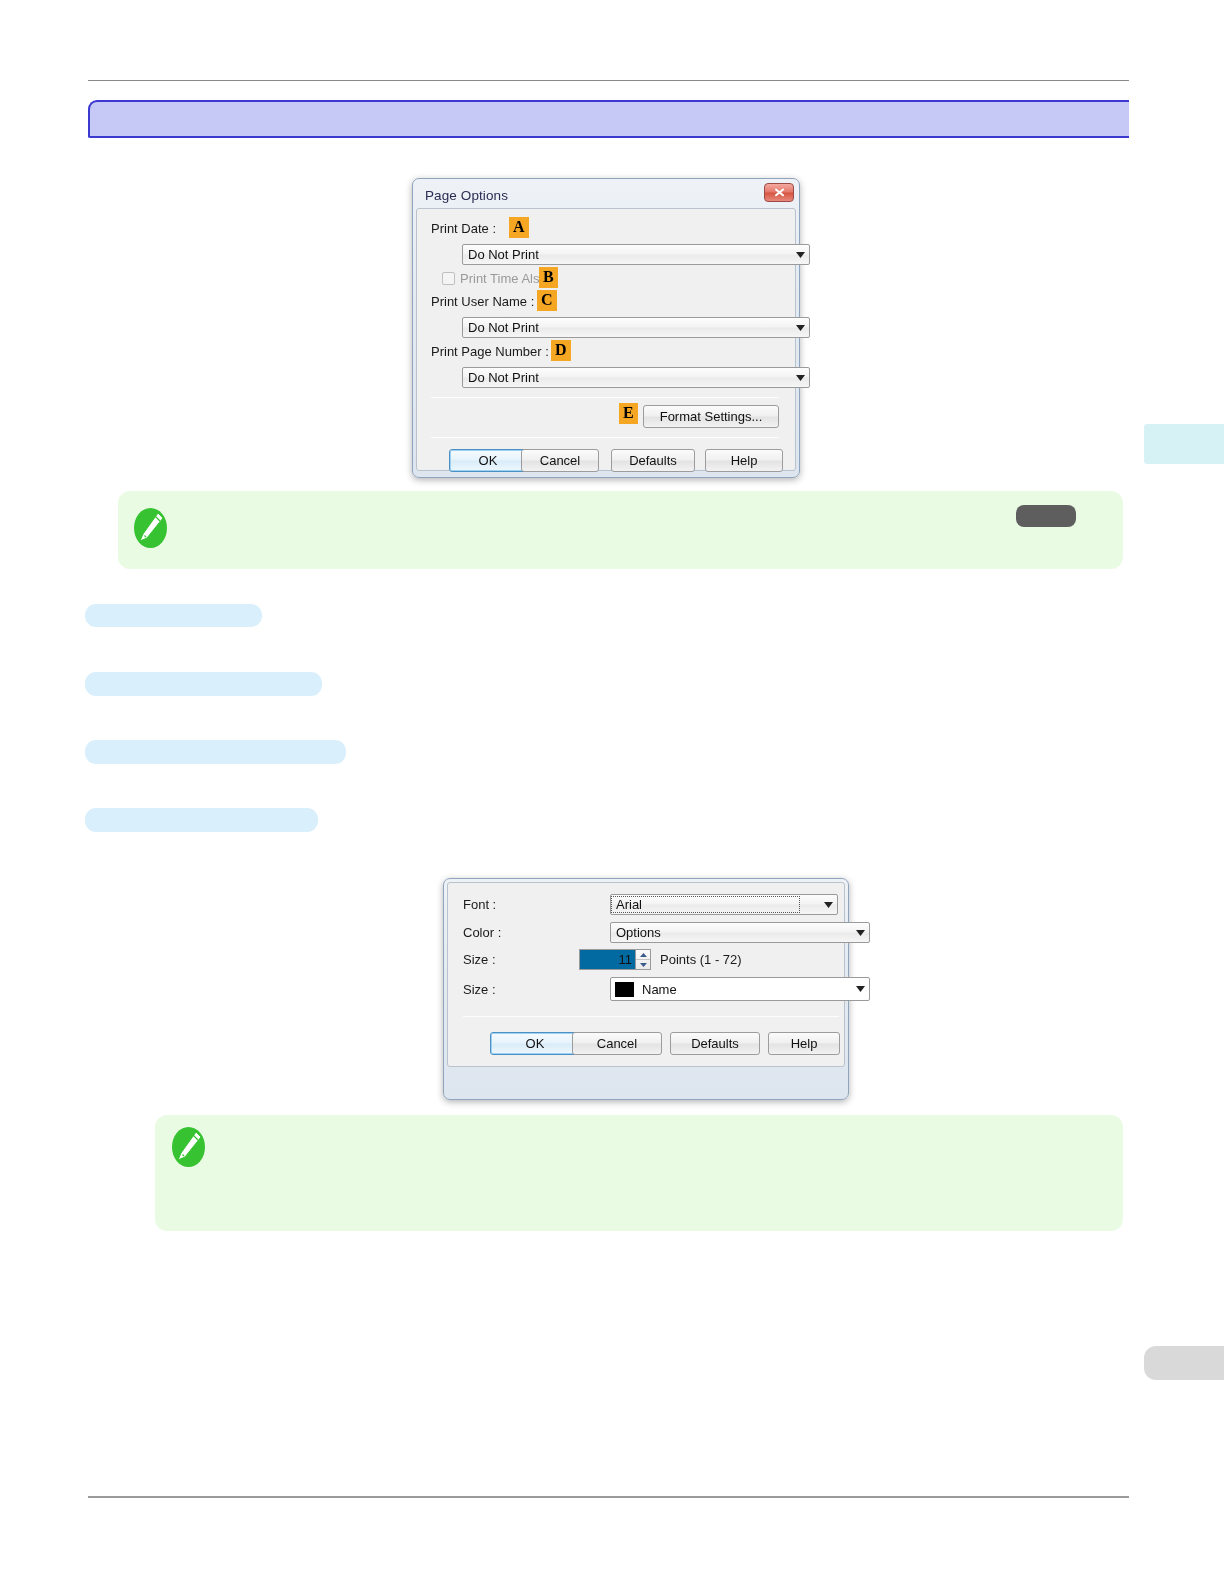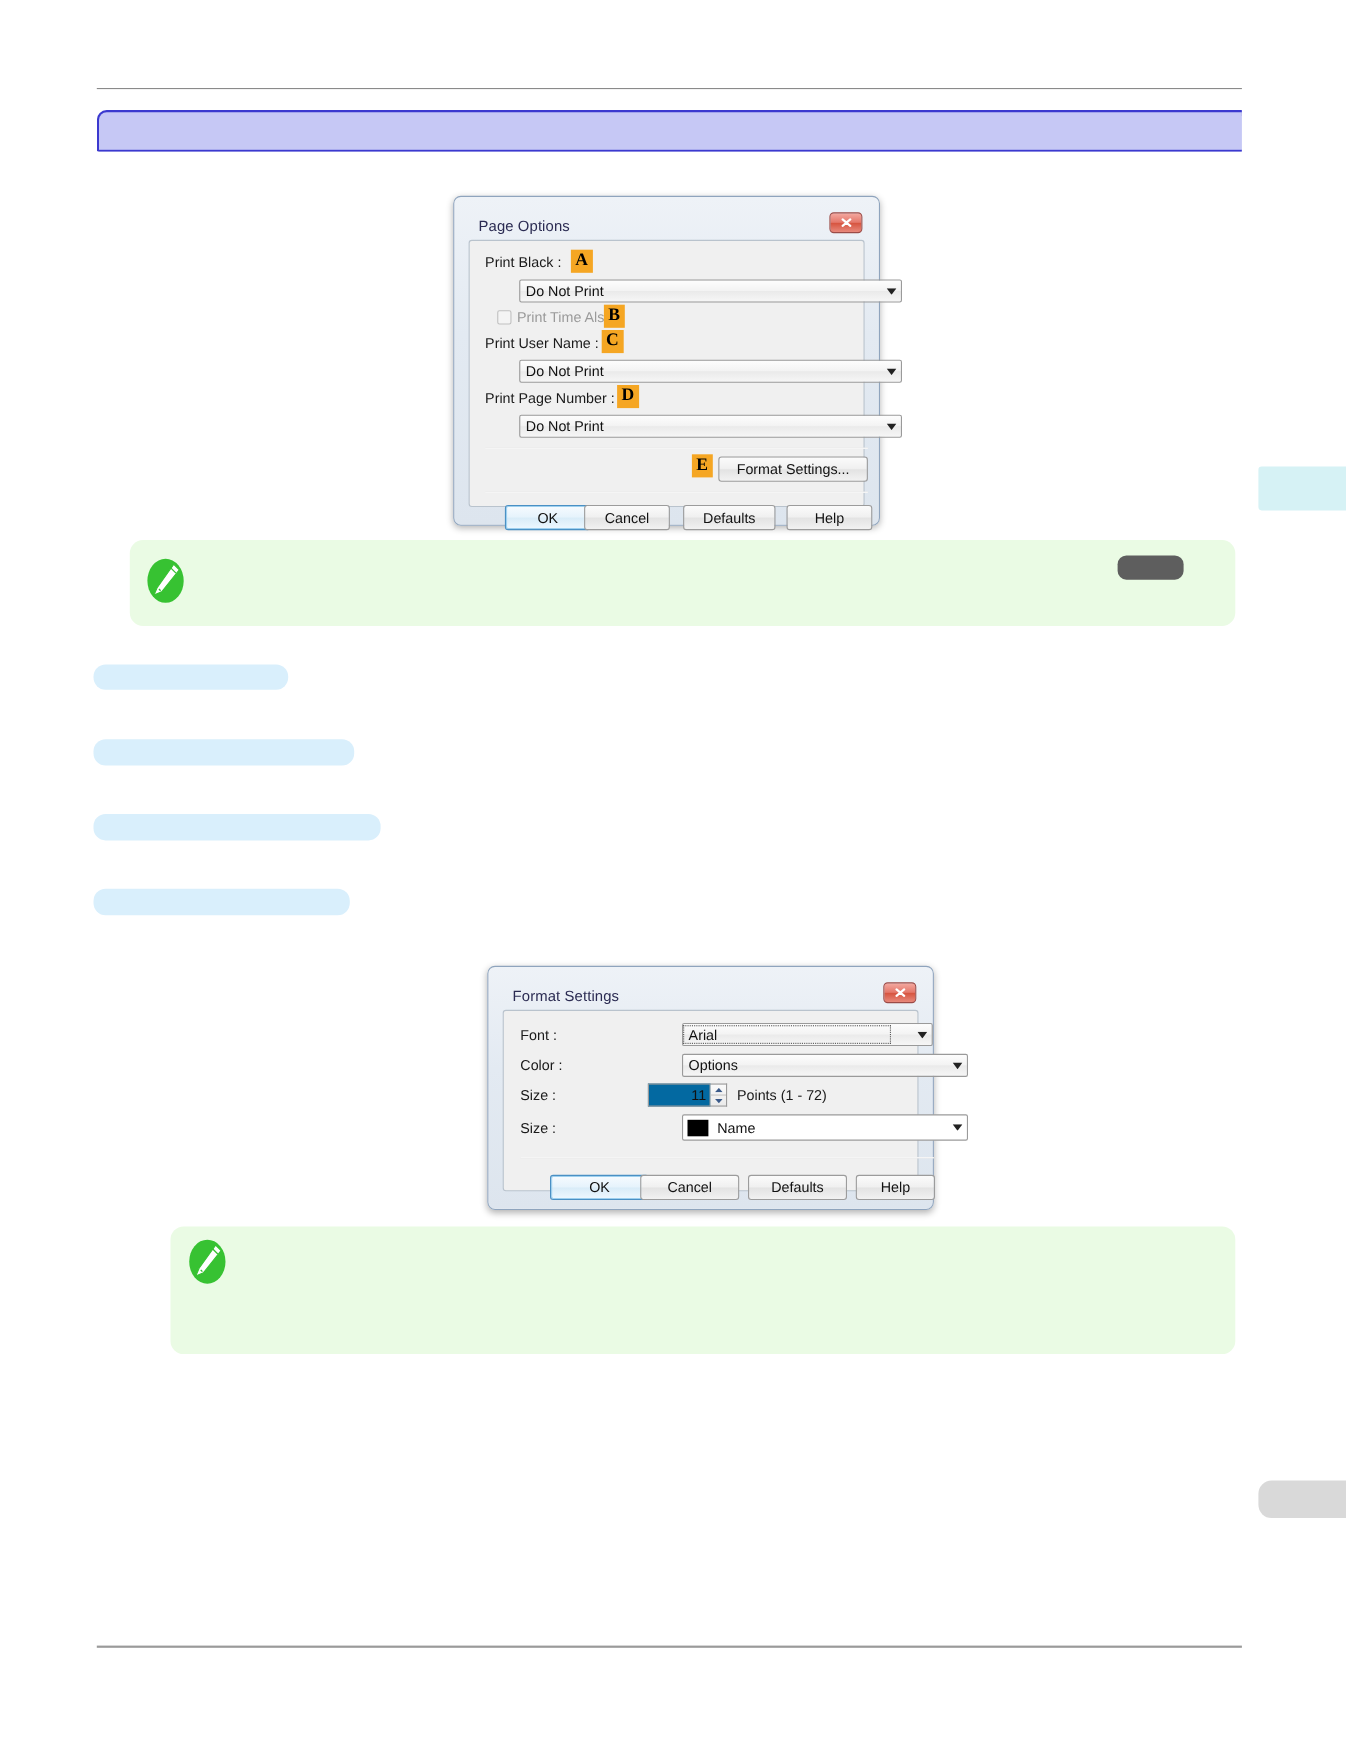--- a/index.html
+++ b/index.html
@@ -72,21 +72,21 @@
   }
   .note-icon svg { display:block; }
 
   
   .dlg {
     position:absolute;
     background:linear-gradient(180deg,#eef2f7 0%, #e3eaf2 42%, #dde5ee 100%);
     border:1px solid #8fa4bd;
     border-radius:7px;
     box-shadow:0 2px 7px rgba(0,0,0,0.30);
-    padding:13px;
+    padding:3px;
   }
   .dlg-titlebar {
     height:26px; position:relative;
     display:flex; align-items:center;
   }
   .dlg-title {
     font-size:13.5px; color:#2b2b52; padding-left:9px;
     letter-spacing:0.1px; white-space:nowrap;
   }
   .dlg-close {
@@ -234,21 +234,21 @@
     <span class="dlg-title">Page Options</span>
     <div class="dlg-close">
       <svg width="11" height="9" viewBox="0 0 11 9">
         <path d="M2 1.5 L5.5 4.4 L9 1.5 M2 7.3 L5.5 4.4 L9 7.3" stroke="#fff" stroke-width="2" fill="none" stroke-linecap="round"></path>
       </svg>
     </div>
   </div>
 
   <div class="dlg-body">
 
-    <span class="lbl" style="left:14px; top:12px;">Print Black :</span>
+    <span class="lbl" style="left:14px; top:12px;">Print Date :</span>
     <span class="badge" style="left:92px; top:8px;">A</span>
     <div class="combo" style="left:14px; top:35px; width:348px;">
       <span class="combo-text">Do Not Print</span>
       <span class="combo-arrow">
         <svg width="9" height="6" viewBox="0 0 9 6">
             <path d="M0 0 H9 L4.5 6 Z" fill="#222"></path>
           </svg>
       </span>
     </div>
 
@@ -305,28 +305,20 @@
   <div class="gray-pill" style="left:898px; top:14px; width:60px; height:22px;"></div>
 </div>
 
 <div class="blue-bar" style="left:85px; top:604px; width:177px;"></div>
 <div class="blue-bar" style="left:85px; top:672px; width:237px; height:24px;"></div>
 <div class="blue-bar" style="left:85px; top:740px; width:261px; height:24px;"></div>
 <div class="blue-bar" style="left:85px; top:808px; width:233px; height:24px;"></div>
 
 <div class="dlg" style="left:443px; top:878px; width:406px; height:222px;">
 
-  <div class="dlg-titlebar">
-    <span class="dlg-title">Format Settings</span>
-    <div class="dlg-close">
-      <svg width="11" height="9" viewBox="0 0 11 9">
-        <path d="M2 1.5 L5.5 4.4 L9 1.5 M2 7.3 L5.5 4.4 L9 7.3" stroke="#fff" stroke-width="2" fill="none" stroke-linecap="round"></path>
-      </svg>
-    </div>
-  </div>
 
   <div class="dlg-body">
 
     <span class="lbl" style="left:15px; top:14px;">Font :</span>
     <div class="combo focus" style="left:131px; top:11px; width:228px;">
       <span class="combo-text">Arial</span>
       <span class="combo-arrow">
         <svg width="9" height="6" viewBox="0 0 9 6">
             <path d="M0 0 H9 L4.5 6 Z" fill="#222"></path>
           </svg>

